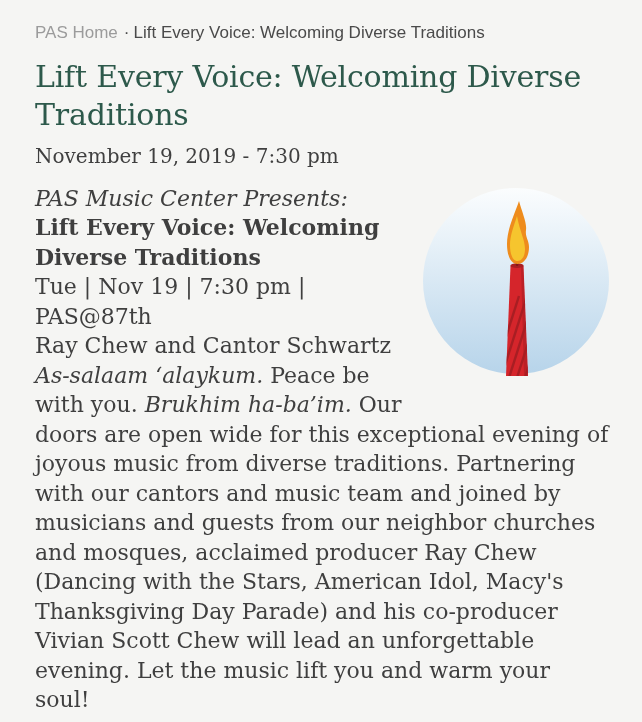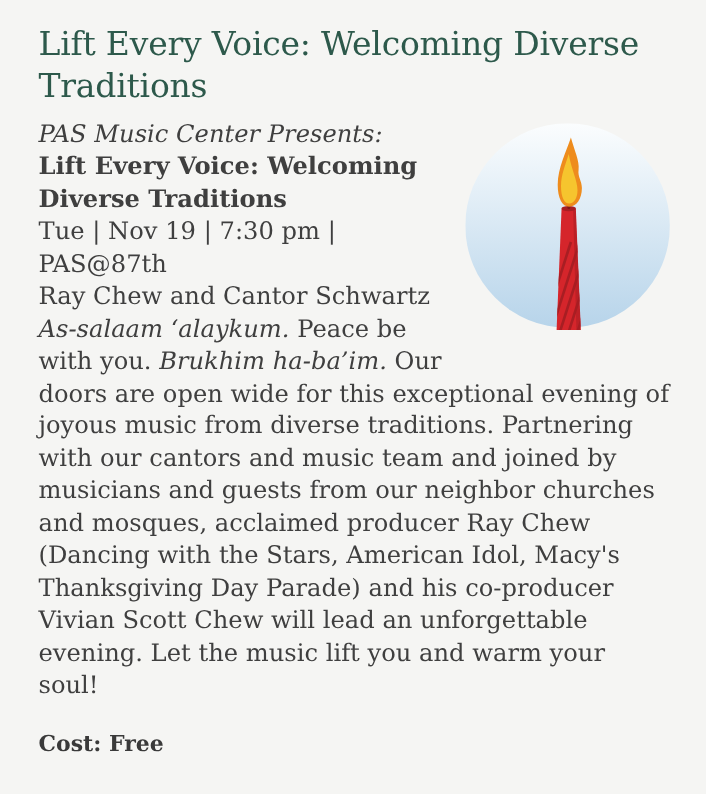--- a/index.html
+++ b/index.html
@@ -87,23 +87,27 @@
     color:var(--link-green);
     text-decoration:none;
     cursor:pointer;
   }
 </style>
 </head>
 <body>
 
 <div class="container">
 
+  <nav class="breadcrumb">
+    <a class="crumb-home" href="#">PAS Home</a><span class="crumb-sep">·</span><span class="crumb-current">Lift Every Voice: Welcoming Diverse Traditions</span>
+  </nav>
 
   <h1 class="page-title">Lift Every Voice: Welcoming Diverse Traditions</h1>
 
+  <div class="event-datetime">November 19, 2019 - 7:30 pm</div>
 
   <div class="event-body">
 
     <div class="event-image" title="lit red candle on light blue circle">
       <svg width="186" height="194" viewBox="0 0 186 194" xmlns="http://www.w3.org/2000/svg">
         <defs>
           <linearGradient id="bgGrad" x1="0" y1="0" x2="0" y2="1">
             <stop offset="0" style="stop-color:var(--circle-top)"></stop>
             <stop offset="1" style="stop-color:var(--circle-bottom)"></stop>
           </linearGradient>

